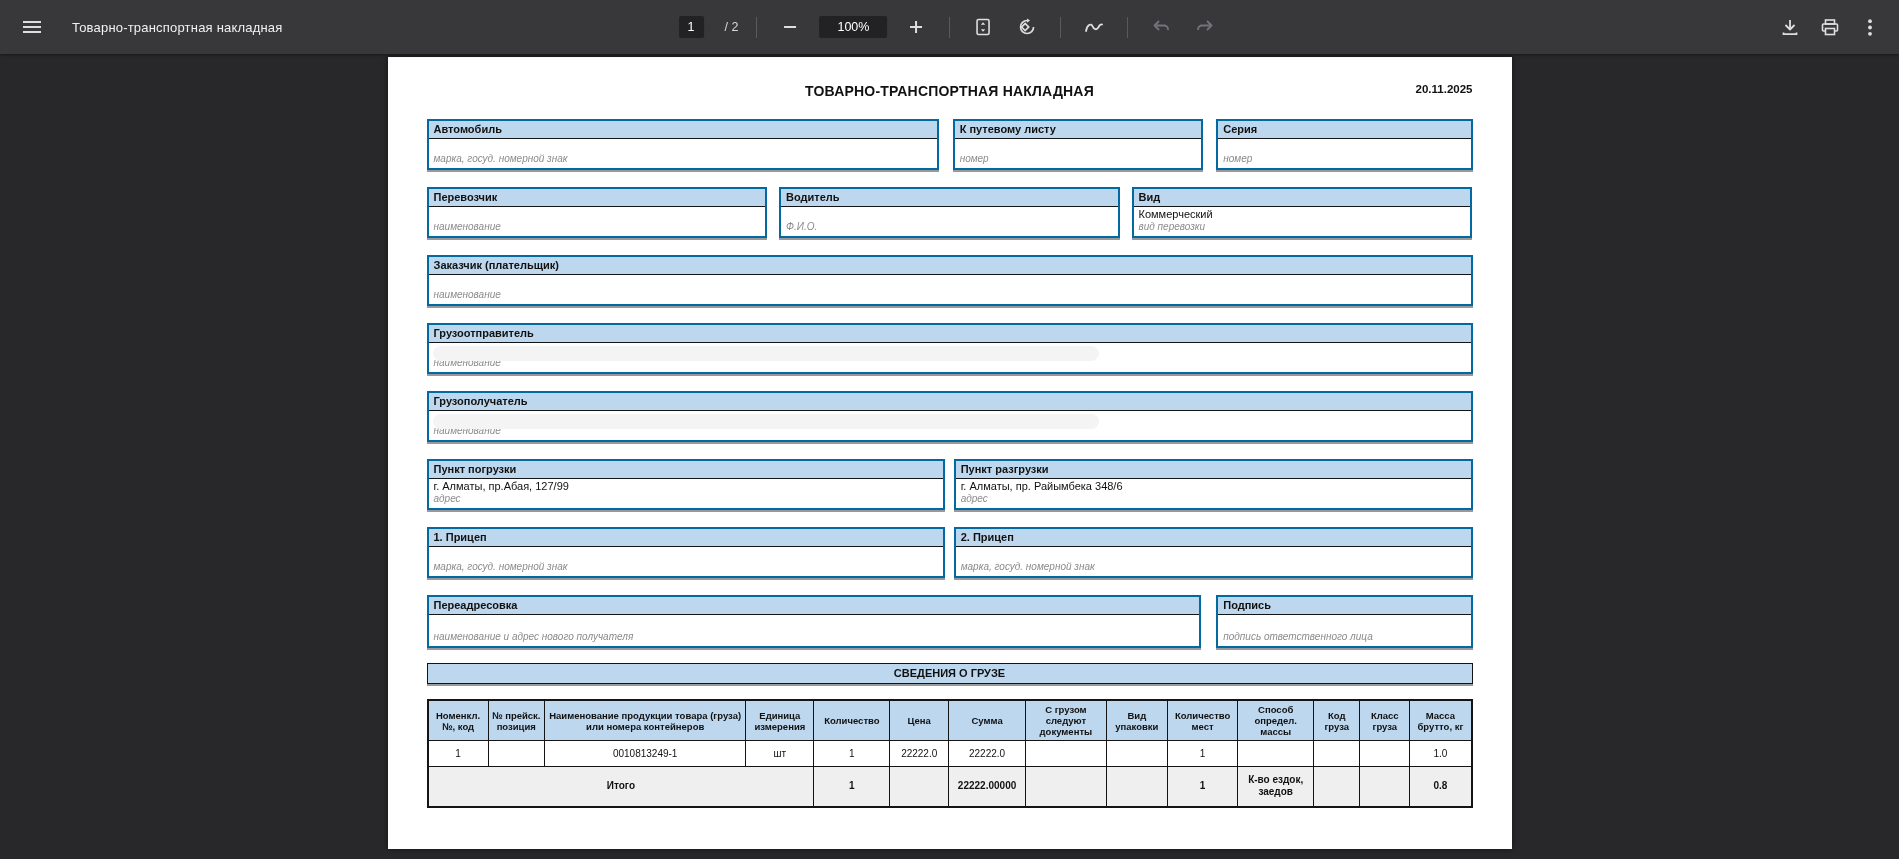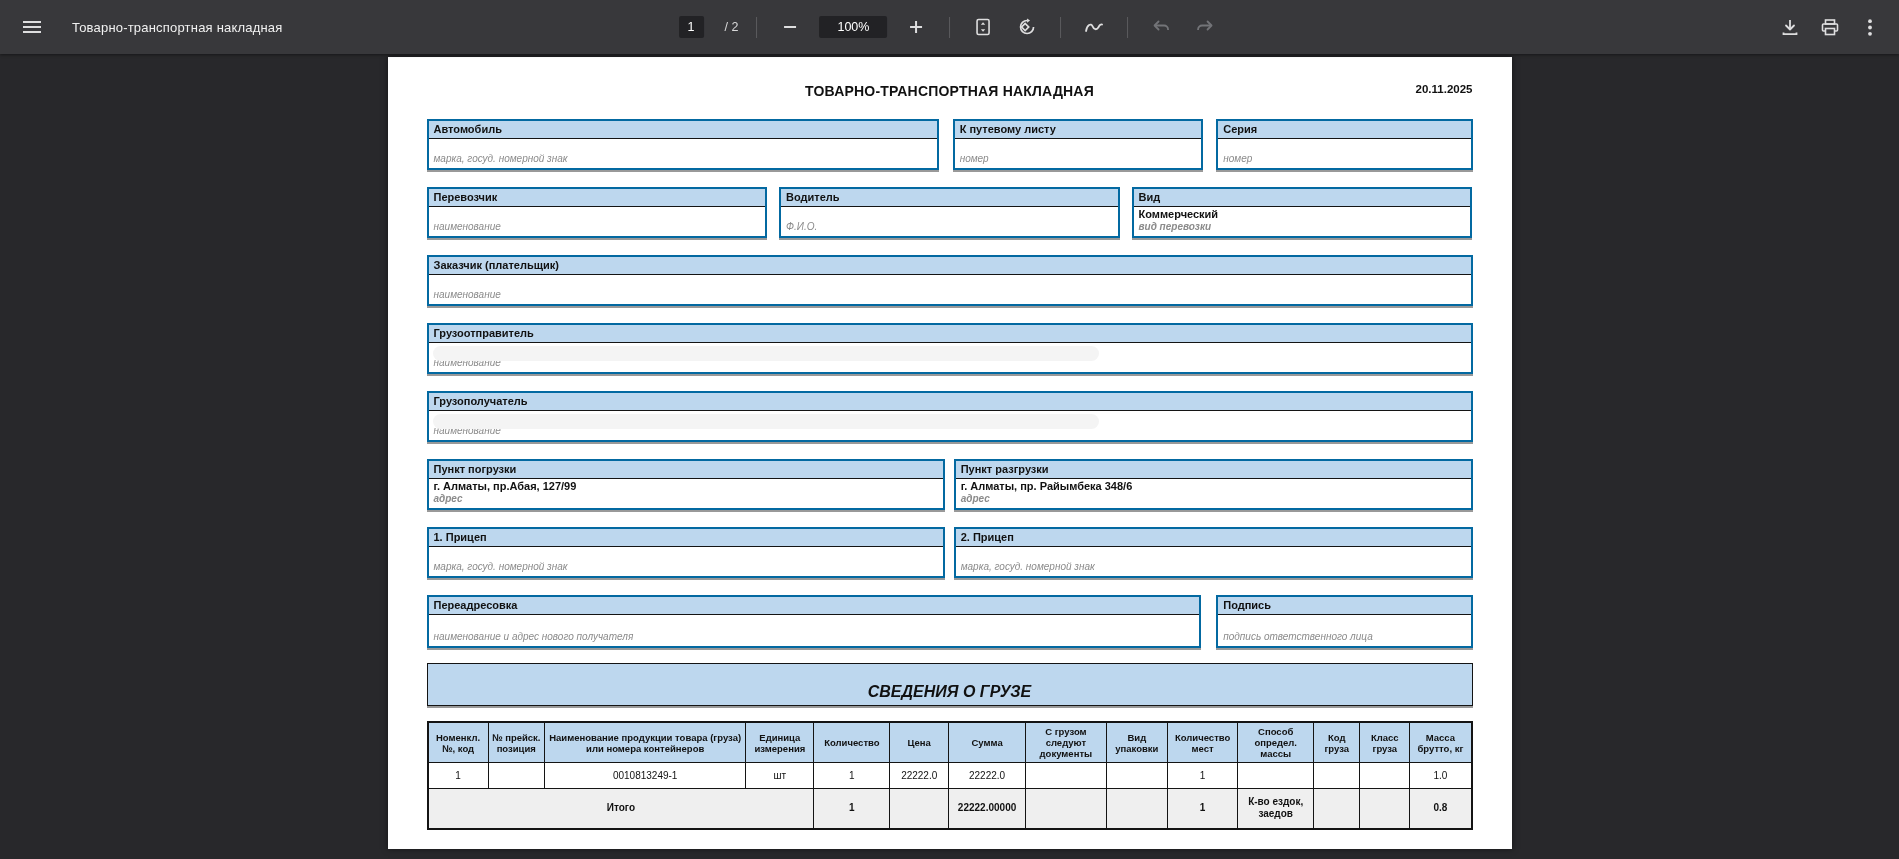--- a/index.html
+++ b/index.html
@@ -58,39 +58,39 @@
     box-shadow: 0 2px 0 rgba(0,0,0,.4);
   }
   .fbox-head {
     background: #bdd7ee; border-bottom: 1px solid #141414;
     font-size: 11px; font-weight: bold; padding: 2px 5px 3px; line-height: 12px;
   }
   .fbox-body {
     position: relative; height: 29px; padding: 2px 5px 4px;
     display: flex; flex-direction: column; justify-content: flex-end;
   }
-  .fbox-body.has-value { padding-top: 1px; font-weight: bold; }
+  .fbox-body.has-value { padding-top: 1px; }
   .fvalue { font-size: 11px; color: #111; line-height: 13px; }
   .fph { font-size: 10px; font-style: italic; color: #8b8b8b; line-height: 11px; }
   .redact {
     position: absolute; left: 4px; top: 3px; height: 15px; width: 64%;
     background: #f4f4f4; border-radius: 8px;
   }
 
   .w-auto1 { width: 49.0%; } .w-putevoy { width: 23.9%; } .w-seriya { width: 24.5%; }
   .w-third { width: 32.6%; }
   .w-full  { width: 100%; }
   .w-half  { width: 49.6%; }
   .w-pereadr { width: 74.0%; } .w-podpis { width: 24.5%; }
 
   
   .banner {
     background: #bdd7ee; border: 1px solid #141414; box-shadow: 0 2px 0 rgba(0,0,0,.4);
-    text-align: center; font-size: 16px; font-weight: bold; padding: 19px 0 4px;
-    margin-top: -2px; margin-bottom: 15px; font-style: italic;
+    text-align: center; font-size: 11px; font-weight: bold; padding: 3px 0 4px;
+    margin-top: -2px; margin-bottom: 15px;
   }
   table.cargo {
     width: 100%; border-collapse: collapse; border: 2px solid #141414; table-layout: fixed;
   }
   .cargo th {
     background: #bdd7ee; border: 1px solid #141414; font-size: 9.5px; font-weight: bold;
     text-align: center; padding: 3px 2px; line-height: 11px;
   }
   .cargo td {
     border: 1px solid #141414; font-size: 10px; text-align: center; padding: 2px 2px;

